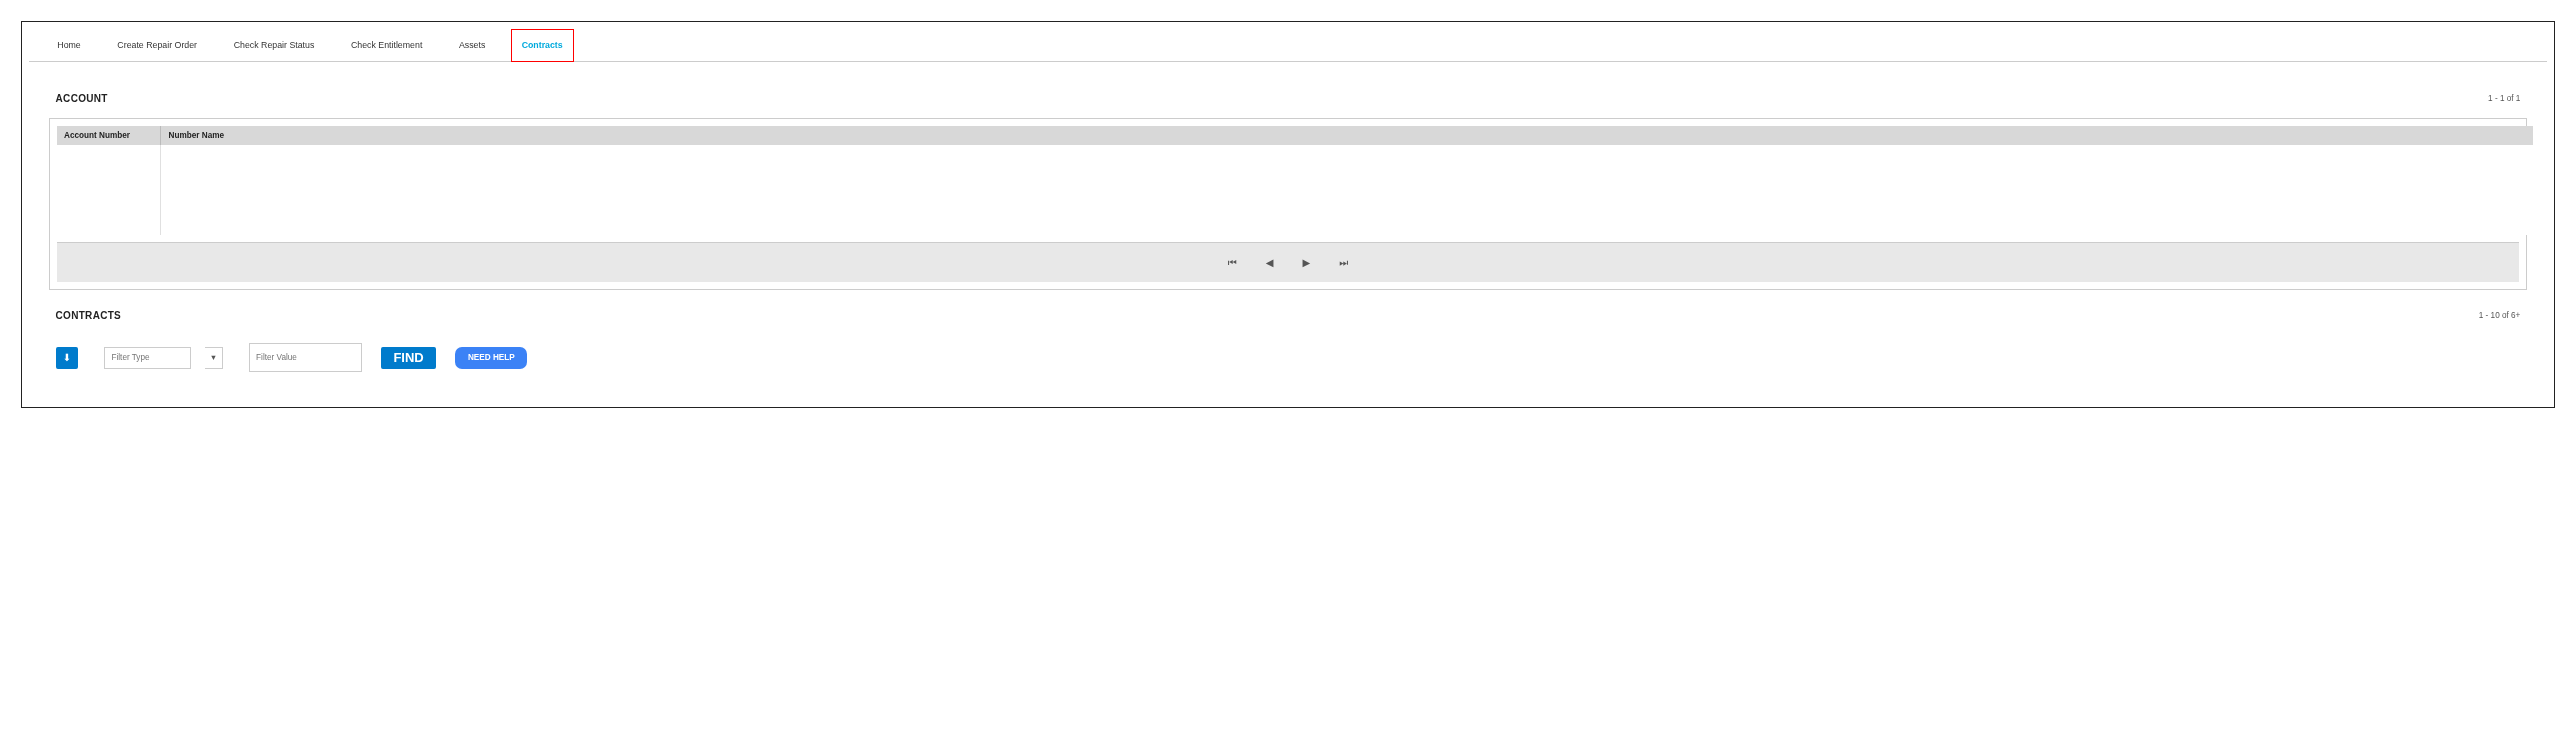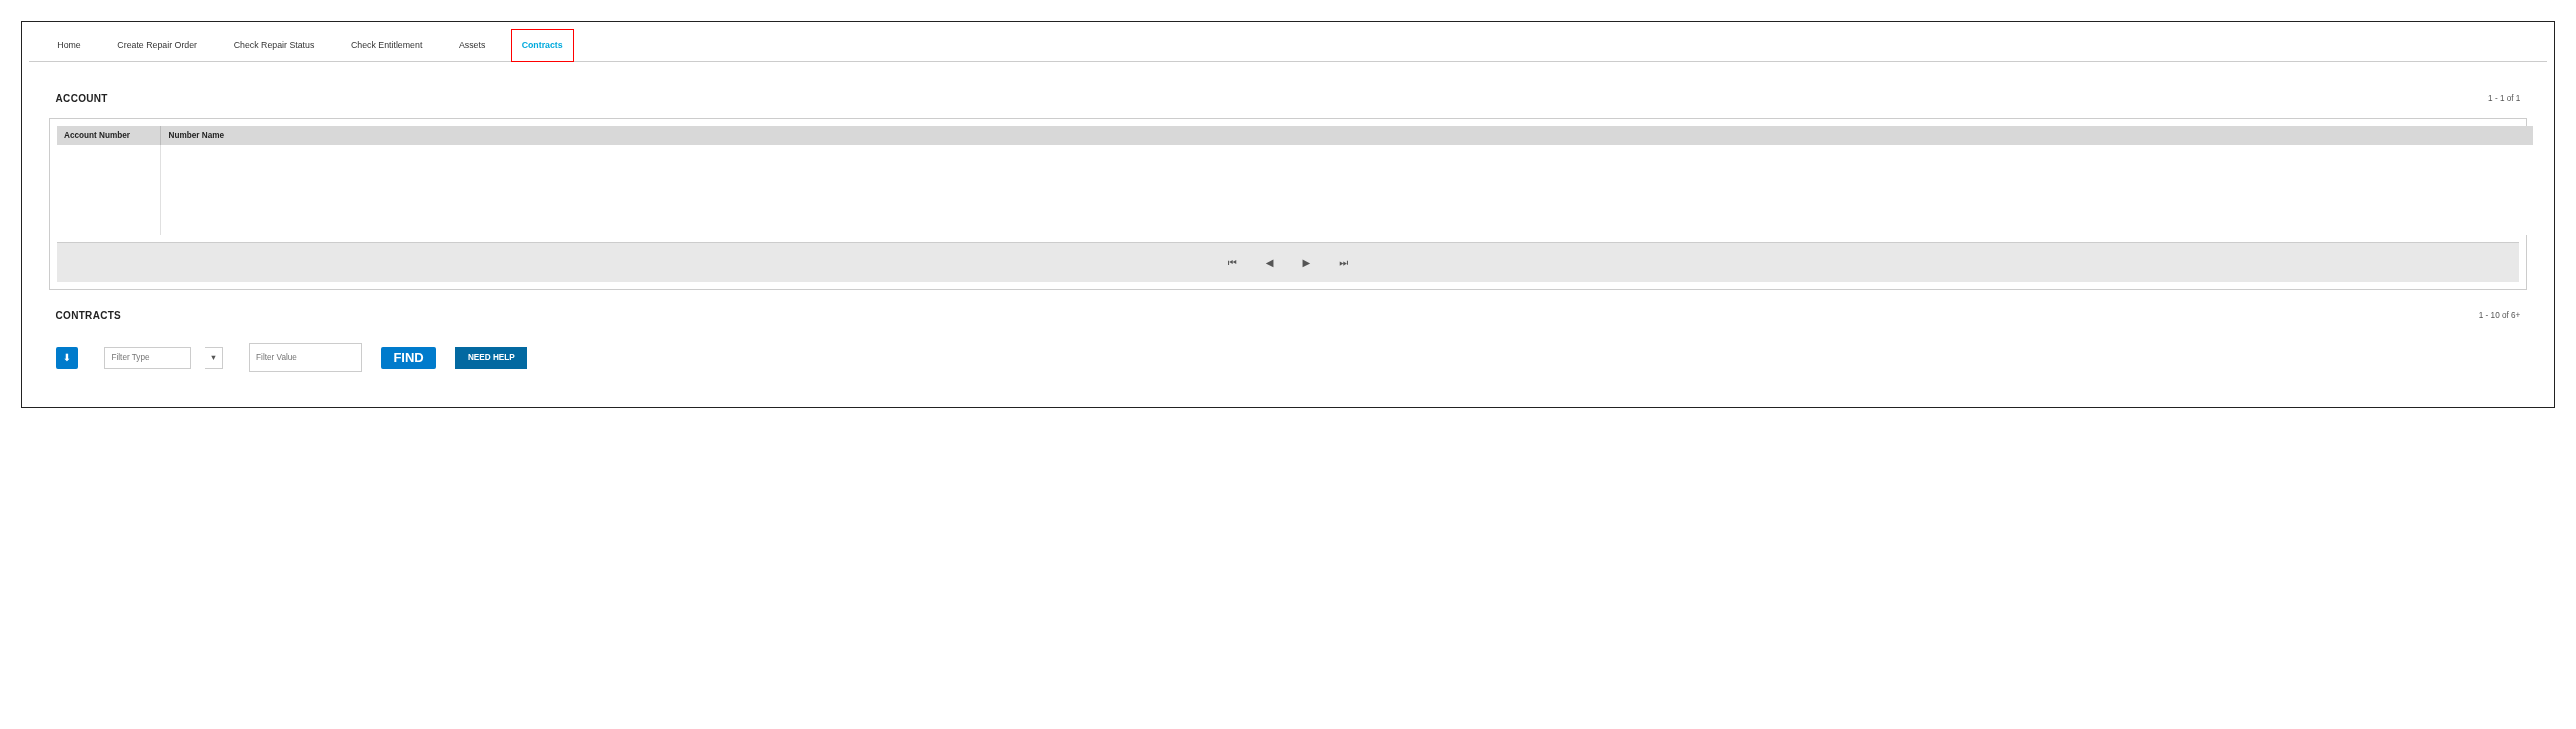--- a/index.html
+++ b/index.html
@@ -213,23 +213,23 @@
       border-radius: 1.9px;
       color: #fff;
       cursor: pointer;
       padding: 0 12.6px;
       height: 22.6px;
       font-size: 13px;
       font-weight: 600;
     }
 
     .need-help-btn {
-      background: #0369a1;
+      background: #3b82f6;
       border: none;
-      border-radius: 0;
+      border-radius: 7px;
       color: #fff;
       cursor: pointer;
       padding: 0 12.6px;
       height: 22.6px;
       font-size: 8.2px;
       font-weight: 600;
     }
 
     
     .page-wrapper {

